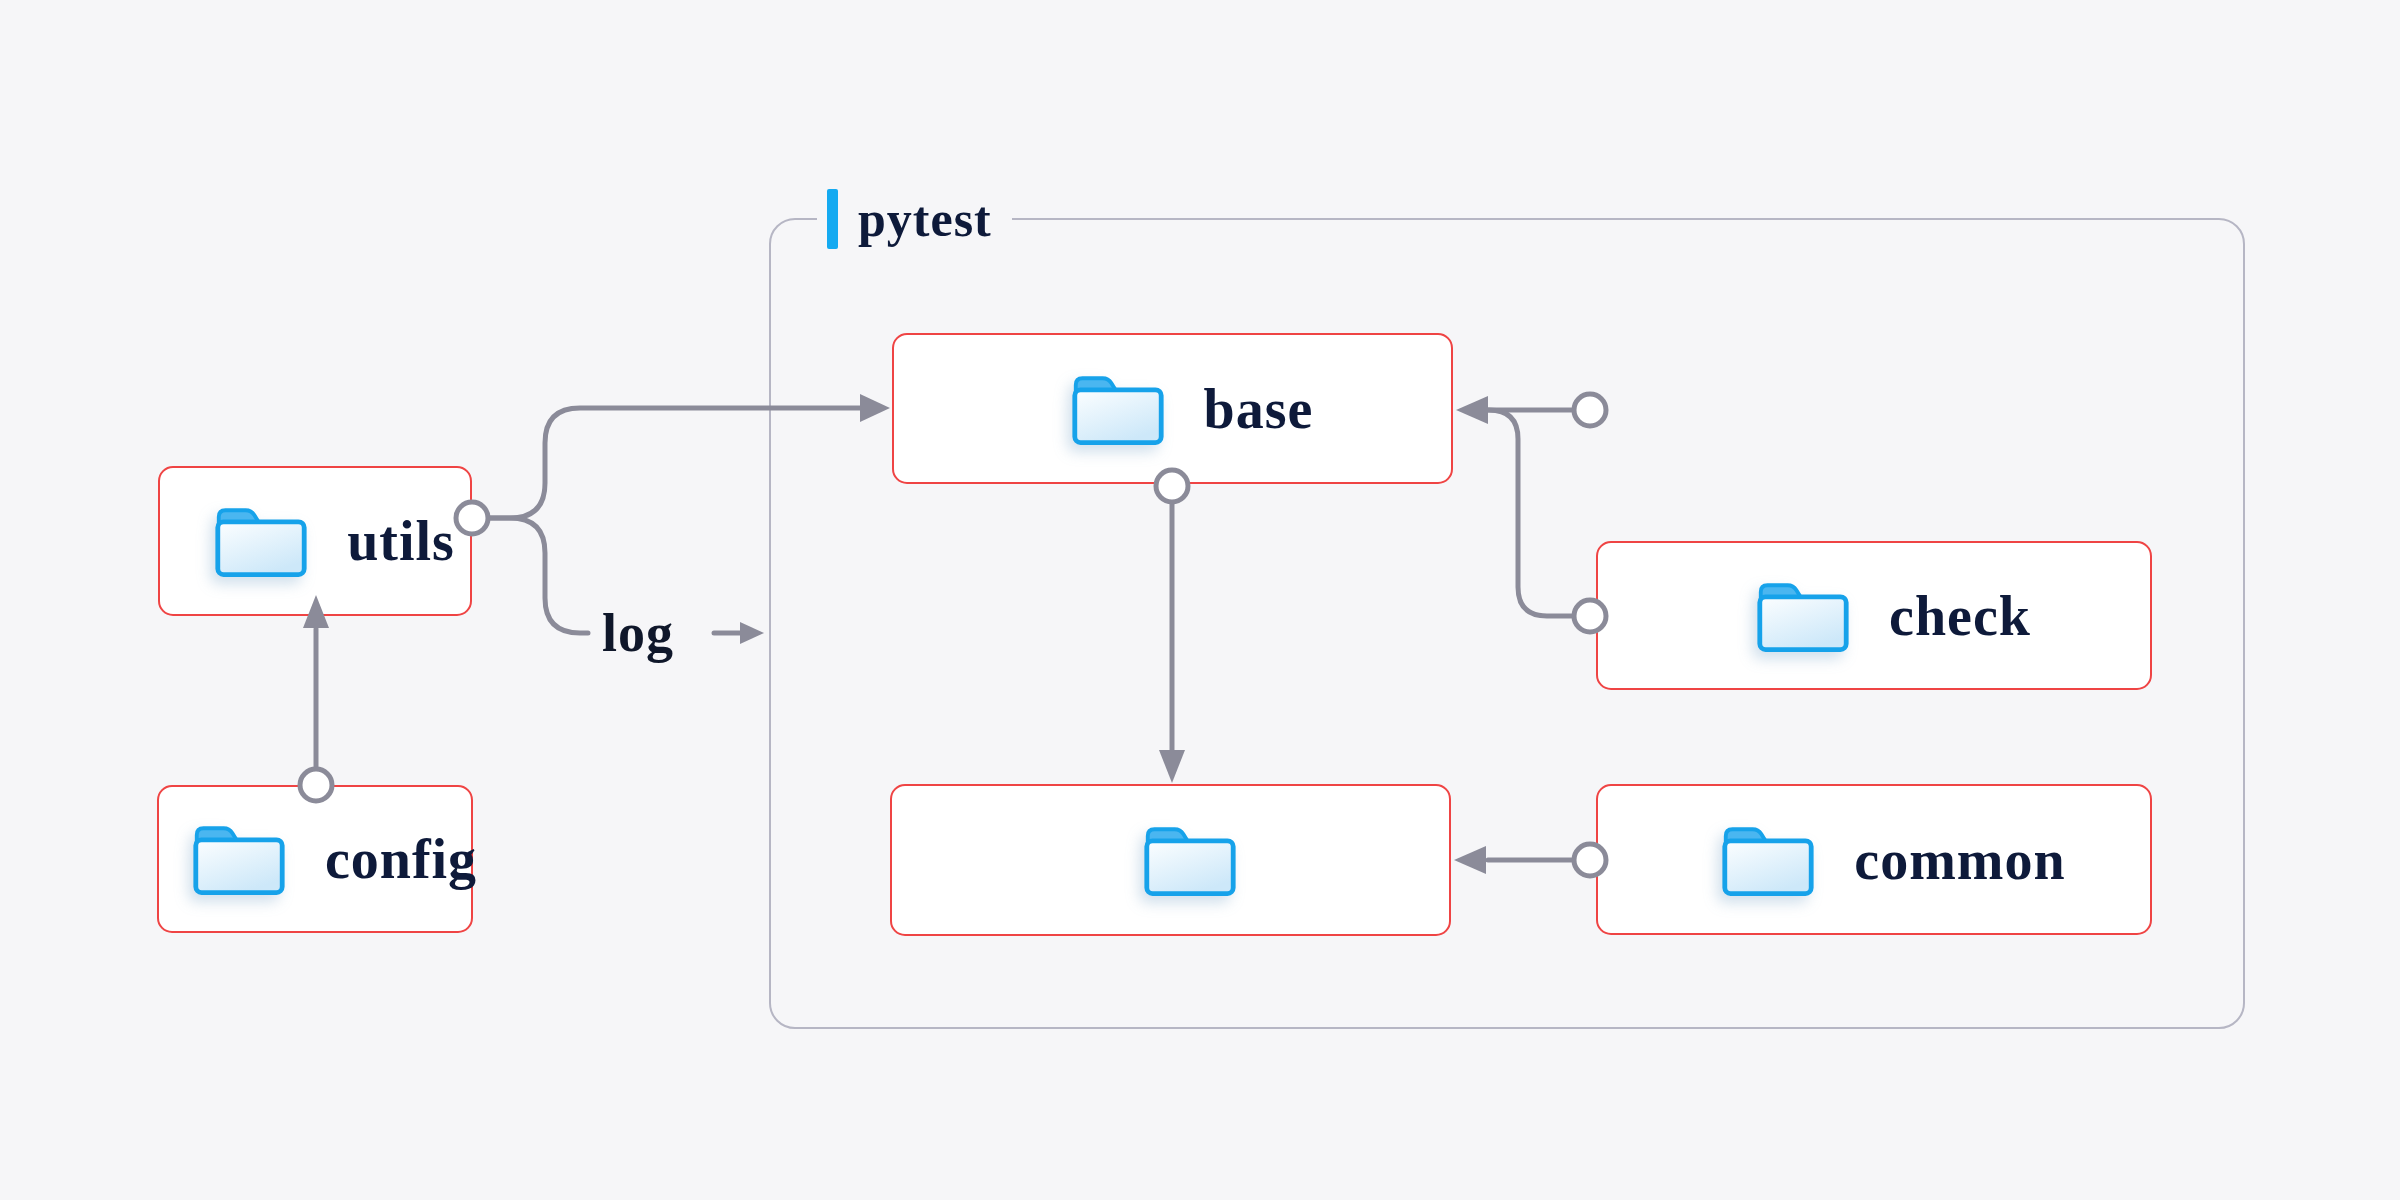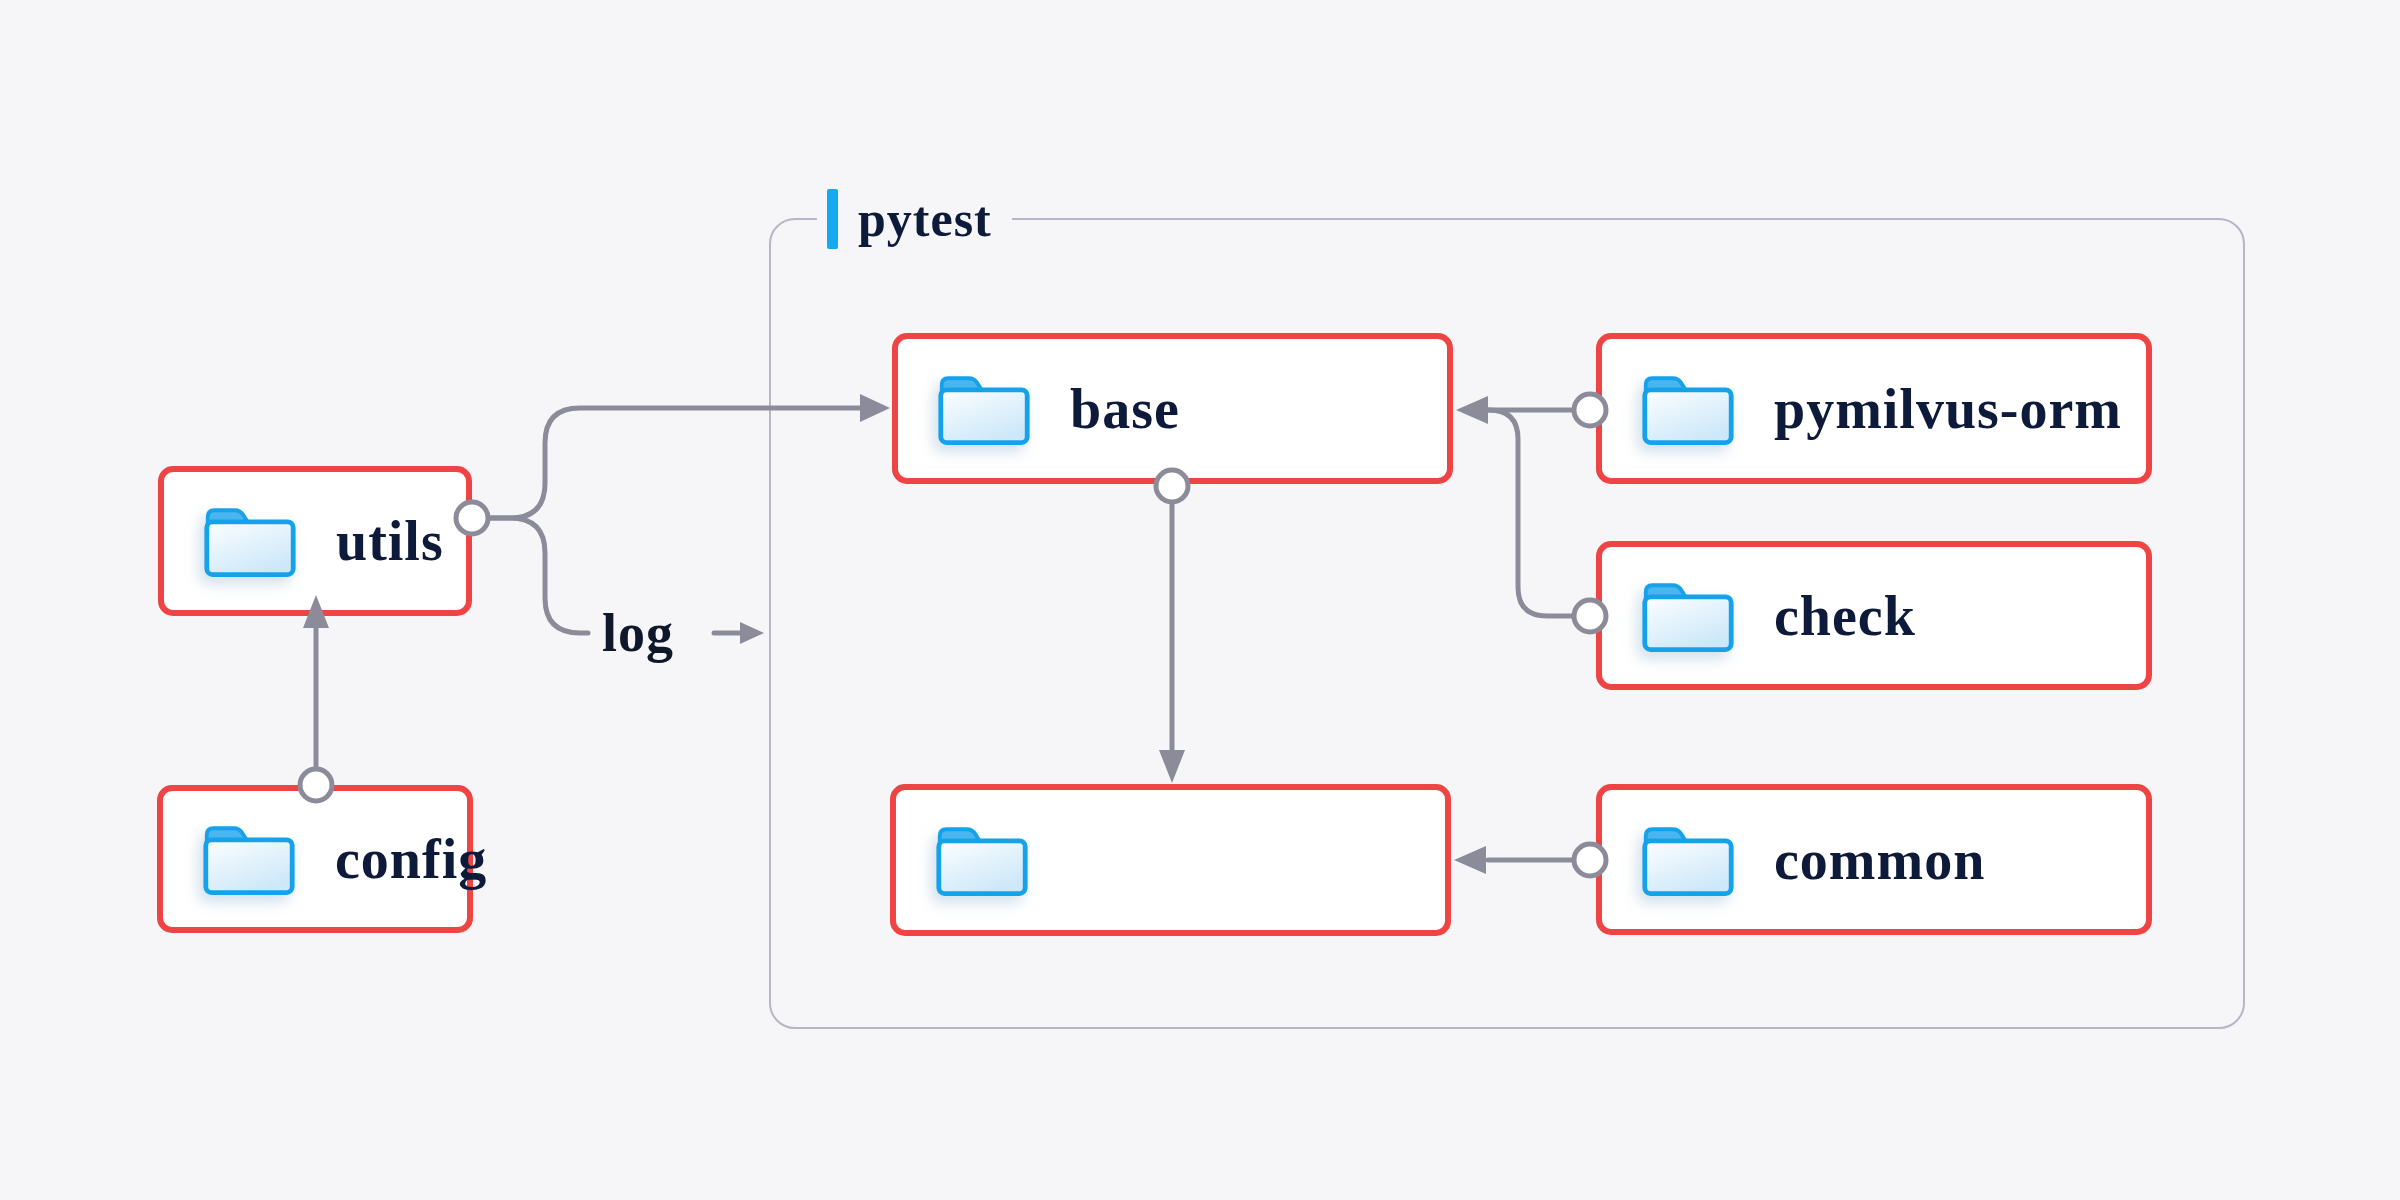--- a/index.html
+++ b/index.html
@@ -16,23 +16,24 @@
     position:absolute;left:46px;top:-36px;height:70px;
     display:flex;align-items:center;gap:20px;
     background:#f6f6f8;padding:0 20px 0 10px;
   }
   .accent-bar{width:11px;height:60px;background:#14aaf1;border-radius:2px;}
   .group-label .txt{
     font-size:50px;font-weight:700;color:#0e1a3a;letter-spacing:1px;line-height:1;
   }
   
   .node{
-    position:absolute;background:#ffffff;border:6px solid #ef4444;border-radius:15px;
+    position:absolute;background:#ffffff;border:2px solid #ef4444;border-radius:15px;
     display:flex;align-items:center;padding-left:38px;gap:38px;box-sizing:border-box;
     z-index:2;
+    justify-content:center;
   }
   .node .label{
     font-size:56px;font-weight:700;color:#0e1a3a;letter-spacing:1px;line-height:1;
     white-space:nowrap;
   }
   .folder{
     width:96px;height:78px;flex:0 0 auto;
     filter:drop-shadow(-5px 7px 7px rgba(70,130,180,0.25));
   }
   .folder .tab{fill:#4ab6f0;stroke:#16a2ea;stroke-width:4;stroke-linejoin:round;}
@@ -90,27 +91,20 @@
     <span class="label">base</span>
   </div>
 
   <div class="node" style="left:890px;top:784px;width:561px;height:152px">
     <svg class="folder" viewBox="0 0 100 80">
       <path class="tab" d="M6 24 V15 Q6 8 13 8 H34 Q40 8 43 13 L48 21 Z"></path>
       <rect class="body" x="5" y="20" width="90" height="55" rx="6"></rect>
     </svg>
   </div>
 
-  <div class="node" style="left:1596px;top:333px;width:556px;height:151px">
-    <svg class="folder" viewBox="0 0 100 80">
-      <path class="tab" d="M6 24 V15 Q6 8 13 8 H34 Q40 8 43 13 L48 21 Z"></path>
-      <rect class="body" x="5" y="20" width="90" height="55" rx="6"></rect>
-    </svg>
-    <span class="label">pymilvus-orm</span>
-  </div>
 
   <div class="node" style="left:1596px;top:541px;width:556px;height:149px">
     <svg class="folder" viewBox="0 0 100 80">
       <path class="tab" d="M6 24 V15 Q6 8 13 8 H34 Q40 8 43 13 L48 21 Z"></path>
       <rect class="body" x="5" y="20" width="90" height="55" rx="6"></rect>
     </svg>
     <span class="label">check</span>
   </div>
 
   <div class="node" style="left:1596px;top:784px;width:556px;height:151px">

